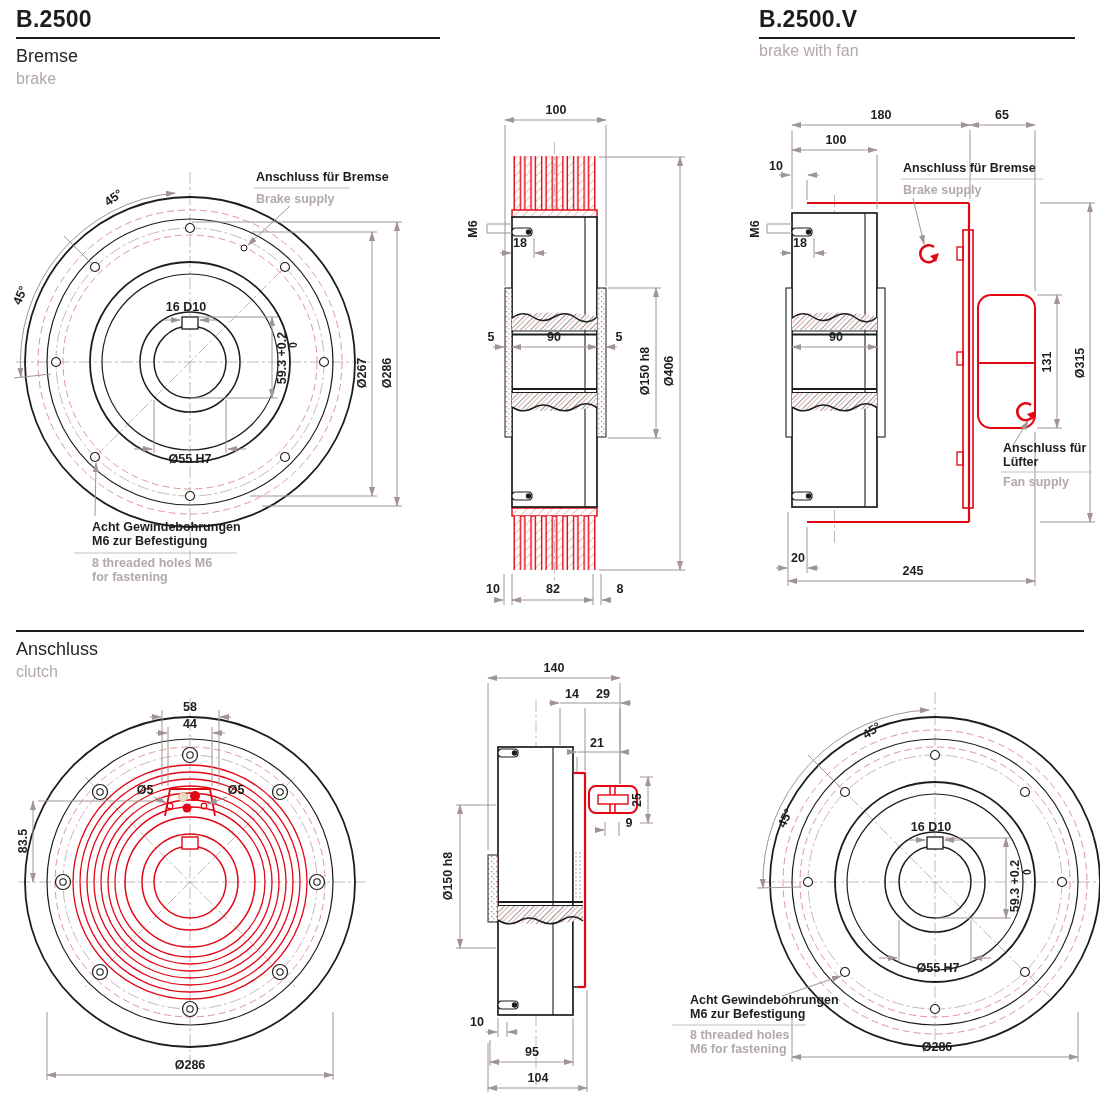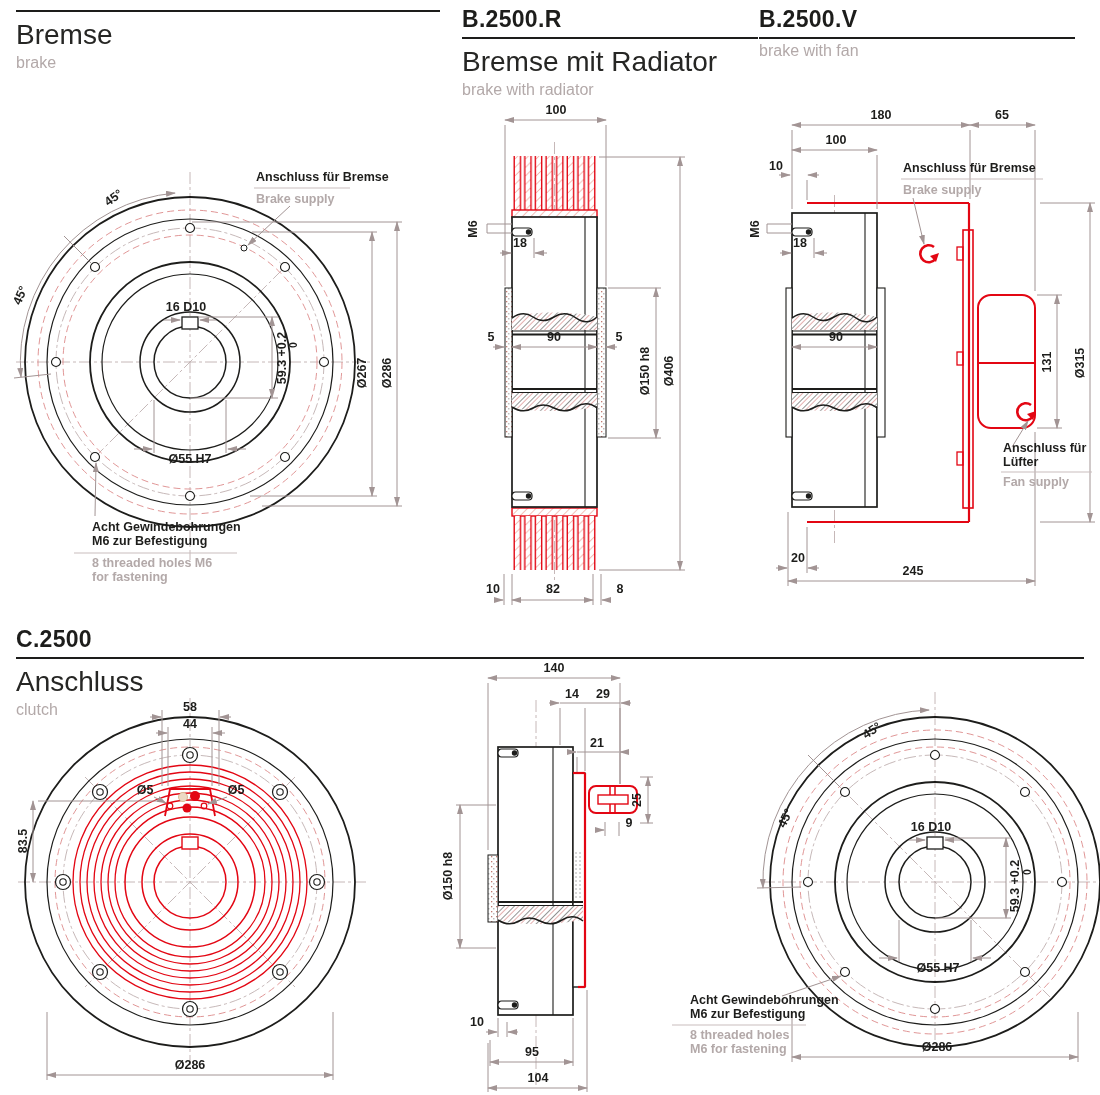--- a/index.html
+++ b/index.html
@@ -1,21 +1,21 @@
 <!DOCTYPE html>
 <html><head>
 <meta charset="utf-8">
 <style>
   html,body{margin:0;padding:0;background:#fff}
   .page{position:relative;width:1100px;height:1095px;background:#fff;overflow:hidden;
         font-family:"Liberation Sans",sans-serif}
   .hdr{position:absolute}
   .hdr .code{font-size:23px;font-weight:700;color:#1d1d1b;letter-spacing:.3px}
   .hdr .rule{height:2px;background:#1d1d1b;margin-top:4px}
-  .hdr .de{font-size:28px;color:#262624;margin-top:7px}
+  .hdr .de{font-size:18px;color:#262624;margin-top:7px}
   .hdr .en{font-size:16px;color:#b3a9a9;margin-top:3px}
   svg text{font-family:"Liberation Sans",sans-serif}
   .t  {font-size:12.5px;font-weight:700;fill:#1d1d1b}
   .ts {font-size:10.5px;font-weight:700;fill:#1d1d1b}
   .tg {font-size:12.5px;font-weight:700;fill:#b3a9a9}
   .k  {stroke:#1d1d1b;fill:none}
   .kf {stroke:#1d1d1b;fill:#fff}
   .dim{stroke:#a29494;stroke-width:1;fill:none}
   .sep{stroke:#c9bdbd;stroke-width:1}
   .cl {stroke:#c0b0b0;stroke-width:.9;fill:none;stroke-dasharray:12 3 3 3}
@@ -23,37 +23,31 @@
   .rd {stroke:#e30613;fill:none}
   .dimar{marker-start:url(#ar);marker-end:url(#ar)}
   .dime{marker-end:url(#ar)}
 </style>
 </head>
 <body>
 
 <div class="page">
 
   <div class="hdr" style="left:16px;top:6px;width:424px">
+    <div class="code">B.2500</div>
     <div class="rule"></div>
     <div class="de">Bremse</div>
     <div class="en">brake</div>
-  </div>
-  <div class="hdr" style="left:462px;top:6px;width:296px">
-    <div class="code">B.2500.R</div>
-    <div class="rule"></div>
-    <div class="de">Bremse mit Radiator</div>
-    <div class="en">brake with radiator</div>
   </div>
   <div class="hdr" style="left:759px;top:6px;width:316px">
     <div class="code">B.2500.V</div>
     <div class="rule"></div>
     <div class="en">brake with fan</div>
   </div>
   <div class="hdr" style="left:16px;top:626px;width:1068px">
-    <div class="code">C.2500</div>
     <div class="rule"></div>
     <div class="de">Anschluss</div>
     <div class="en">clutch</div>
   </div>
 
   <svg width="1100" height="1095" viewBox="0 0 1100 1095" style="position:absolute;left:0;top:0">
     <defs>
       <marker id="ar" viewBox="0 0 10 6" refX="9" refY="3" markerWidth="10" markerHeight="6" orient="auto-start-reverse" markerUnits="userSpaceOnUse">
         <path d="M0,0 L10,3 L0,6 z" fill="#a29494"></path>
       </marker>

